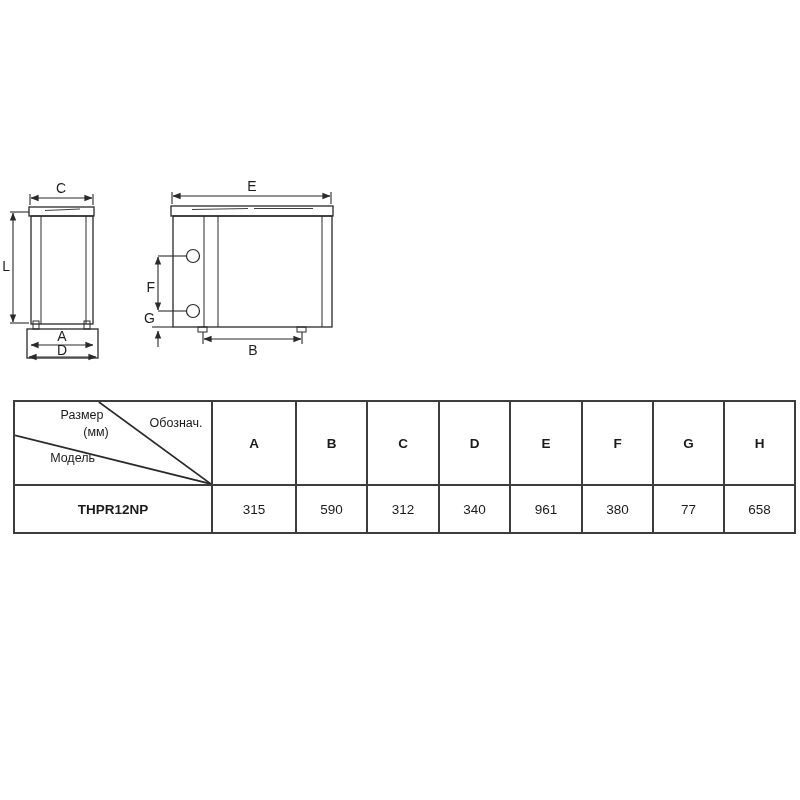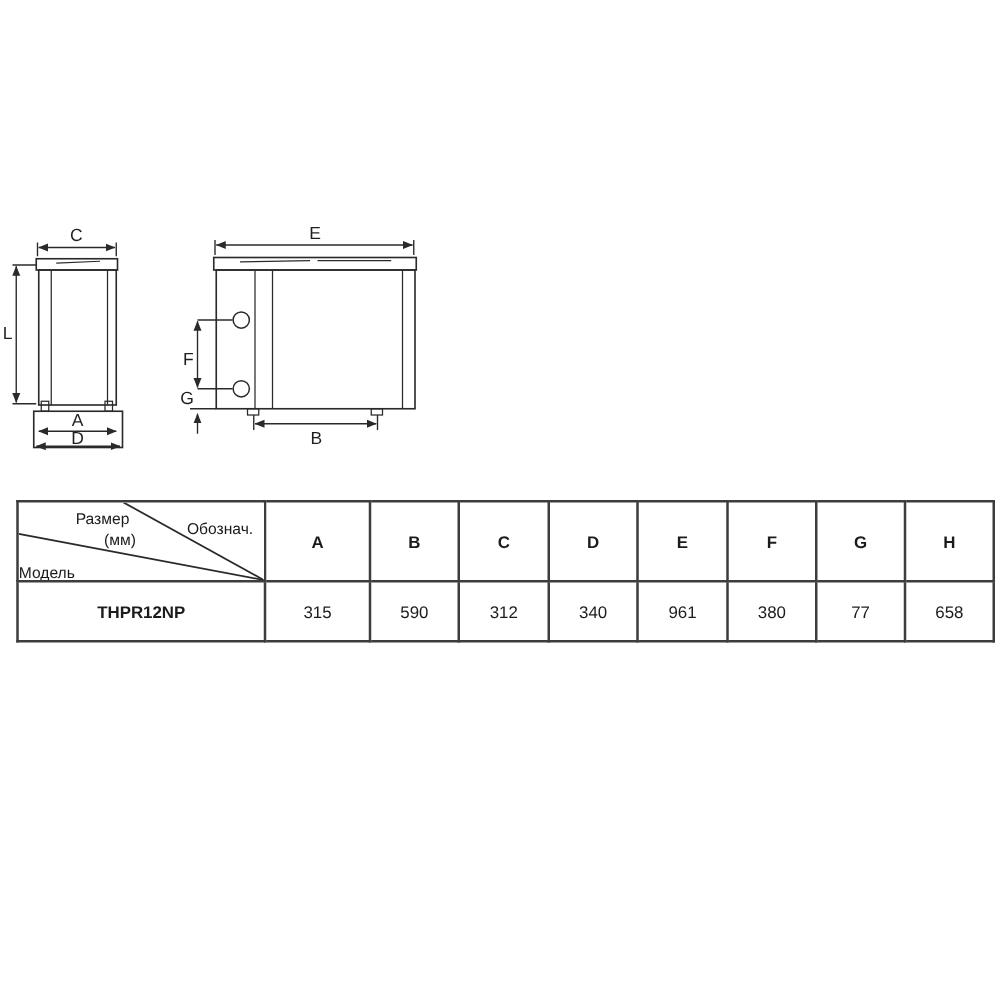--- a/index.html
+++ b/index.html
@@ -12,34 +12,34 @@
   .diagram-svg text { font-family:"Liberation Sans","DejaVu Sans",sans-serif; font-size:14px; fill:#1e1e1e; }
 
   table.spec {
     position:absolute; left:13px; top:400px; width:781px;
     border-collapse:collapse; table-layout:fixed;
   }
   table.spec th, table.spec td {
     border:2px solid #3d3d3d; padding:0; text-align:center; vertical-align:middle;
     font-size:13.5px; color:#1b1b1b; background:#ffffff;
   }
-  table.spec thead tr { height:64px; }
+  table.spec thead tr { height:84px; }
   table.spec tbody tr { height:48px; }
   table.spec tbody tr:nth-child(2) { height:46px;margin-left:34px; }
   table.spec tbody tr:nth-child(3) { height:49px; }
   th.col-letter { font-weight:bold; font-size:13.5px; }
   td.model-cell { text-align:left; padding-left:10px; font-weight:bold; }
 
   th.corner-cell { position:relative; overflow:hidden; }
   .corner-svg { position:absolute; left:0; top:0; width:100%; height:100%; }
   .corner-label { position:absolute; font-size:12.5px; font-weight:normal; color:#1b1b1b; line-height:15px; }
   .lbl-size   { left:22px;  top:6px;  width:90px; text-align:center; }
   .lbl-unit   { left:36px;  top:23px; width:90px; text-align:center; }
   .lbl-desig  { left:116px; top:14px; width:90px; }
-  .lbl-model  { left:0px;   top:49px; width:80px; text-align:left; }
+  .lbl-model  { left:0px;   top:49px; width:80px; text-align:right; }
 </style>
 </head>
 <body>
 
 <div class="page">
 
   <svg class="diagram-svg" viewBox="0 0 800 395" xmlns="http://www.w3.org/2000/svg">
     <defs>
       <marker id="ah" viewBox="0 0 10 10" refX="9.5" refY="5" markerWidth="8" markerHeight="8" orient="auto-start-reverse" markerUnits="userSpaceOnUse">
         <path d="M0,1 L10,5 L0,9 z" fill="#2a2a2a"></path>

